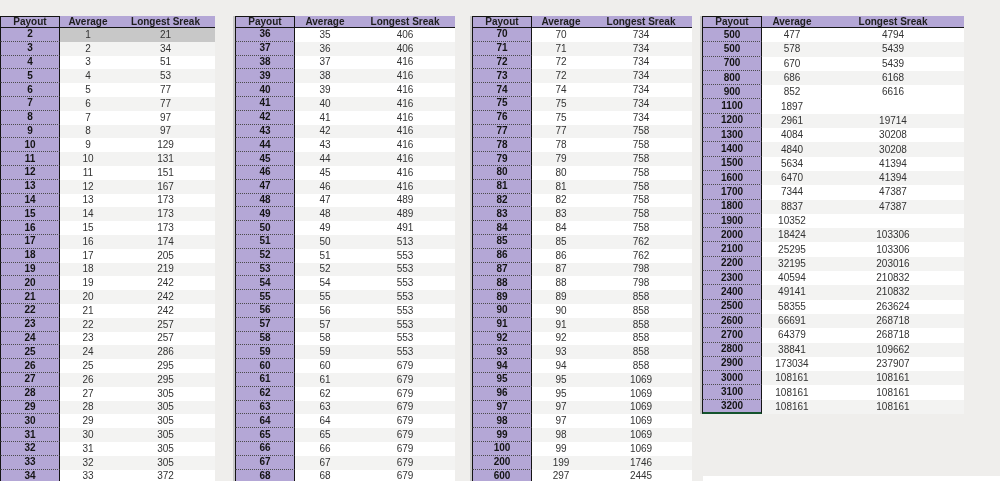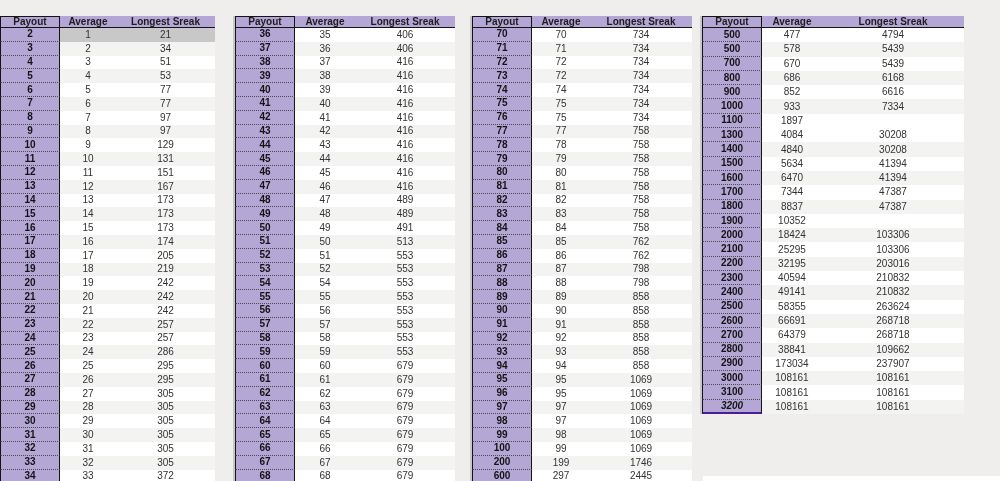--- a/index.html
+++ b/index.html
@@ -52,21 +52,21 @@
     font-weight:bold;color:#141414;
     border-left:1px solid #141414;
     border-right:1px solid #141414;
     border-bottom:1px dotted #4c4c4c;
   }
   .th.c0{
     border-left:1px solid #141414;
     border-right:1px solid #141414;
     border-top:1px solid #141414;
   }
-  .t4 .tr:last-child .td.c0{border-bottom:2px solid #4c1d95;font-style:italic;}
+  .t4 .tr:last-child .td.c0{border-bottom:2px solid #14532d;}
   
   .tr.hl .td.c1,.tr.hl .td.c2{background:var(--highlight,#c8c8c8);}
   .bottom-strip{
     position:absolute;left:703px;top:476px;width:297px;height:5px;
     background:#ffffff;
   }
 </style>
 </head>
 <body>
 
@@ -635,28 +635,28 @@
       <div class="tr stripe">
         <div class="td c0">800</div>
         <div class="td c1">686</div>
         <div class="td c2">6168</div>
       </div>
       <div class="tr">
         <div class="td c0">900</div>
         <div class="td c1">852</div>
         <div class="td c2">6616</div>
       </div>
-      <div class="tr stripe">
-        <div class="td c0">1000</div>
-        <div class="td c1">933</div>
-        <div class="td c2">7334</div>
-      </div>
       <div class="tr">
         <div class="td c0">1100</div>
         <div class="td c1">1897</div>
+      </div>
+      <div class="tr stripe">
+        <div class="td c0">1200</div>
+        <div class="td c1">2961</div>
+        <div class="td c2">19714</div>
       </div>
       <div class="tr">
         <div class="td c0">1300</div>
         <div class="td c1">4084</div>
         <div class="td c2">30208</div>
       </div>
       <div class="tr stripe">
         <div class="td c0">1400</div>
         <div class="td c1">4840</div>
         <div class="td c2">30208</div>

